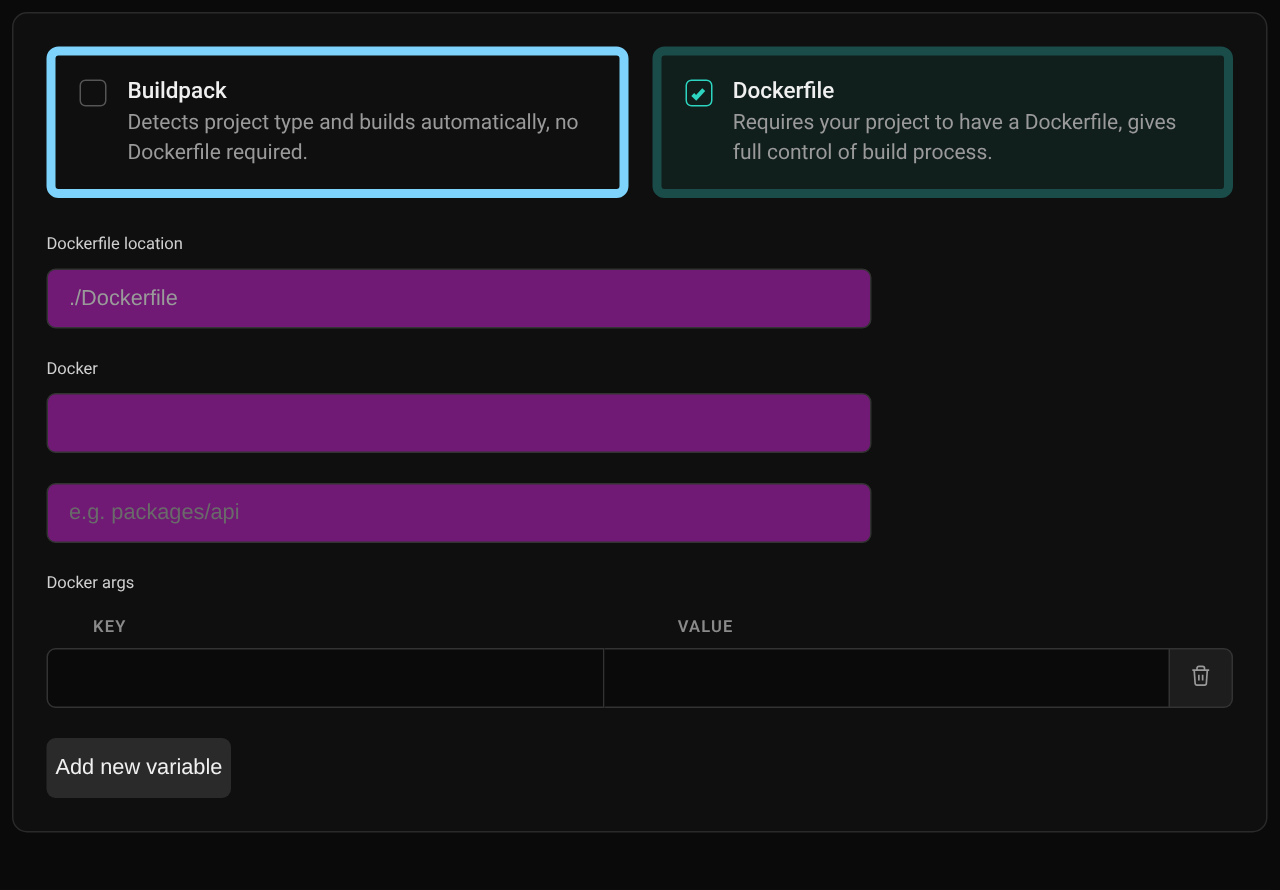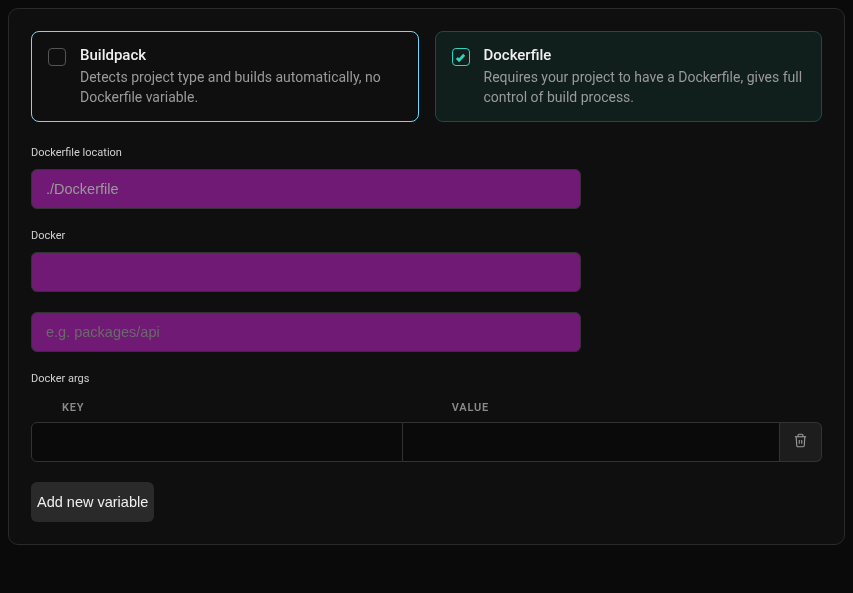--- a/index.html
+++ b/index.html
@@ -19,21 +19,21 @@
       padding: 22px;
       background: #0f0f0f;
     }
     .options-row {
       display: flex;
       gap: 16px;
       margin-bottom: 24px;
     }
     .option-card {
       flex: 1;
-      border: 1px solid #7dd3fc;
+      border: 6px solid #7dd3fc;
       border-radius: 8px;
       padding: 14px 16px;
       display: flex;
       align-items: flex-start;
       gap: 14px;
       cursor: pointer;
     }
     .option-card.selected {
       border-color: #1a4d4a;
       background: rgba(20, 60, 55, 0.35);
@@ -188,21 +188,21 @@
 
 <div class="container">
 
   <div class="options-row">
     <div class="option-card">
       <div class="checkbox">
         
       </div>
       <div class="option-text">
         <div class="option-title">Buildpack</div>
-        <div class="option-desc">Detects project type and builds automatically, no Dockerfile variable.</div>
+        <div class="option-desc">Detects project type and builds automatically, no Dockerfile required.</div>
       </div>
     </div>
     <div class="option-card selected">
       <div class="checkbox checked">
         <svg viewBox="0 0 12 12">
             <polyline points="2,6.5 4.5,9 10,3"></polyline>
           </svg>
       </div>
       <div class="option-text">
         <div class="option-title">Dockerfile</div>

